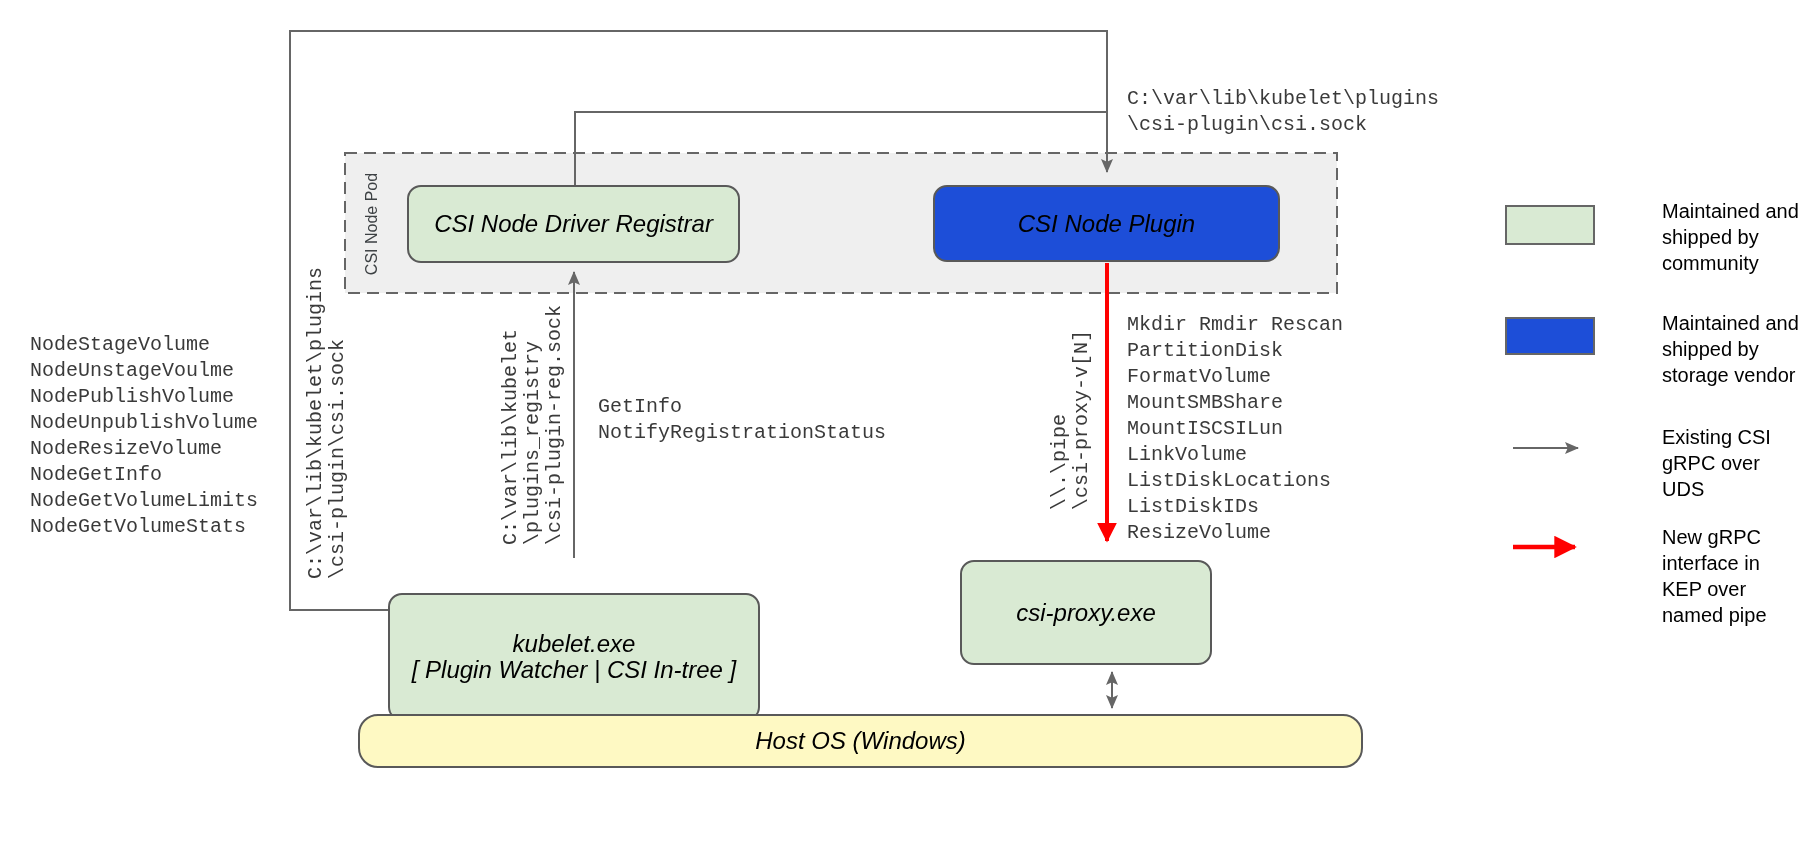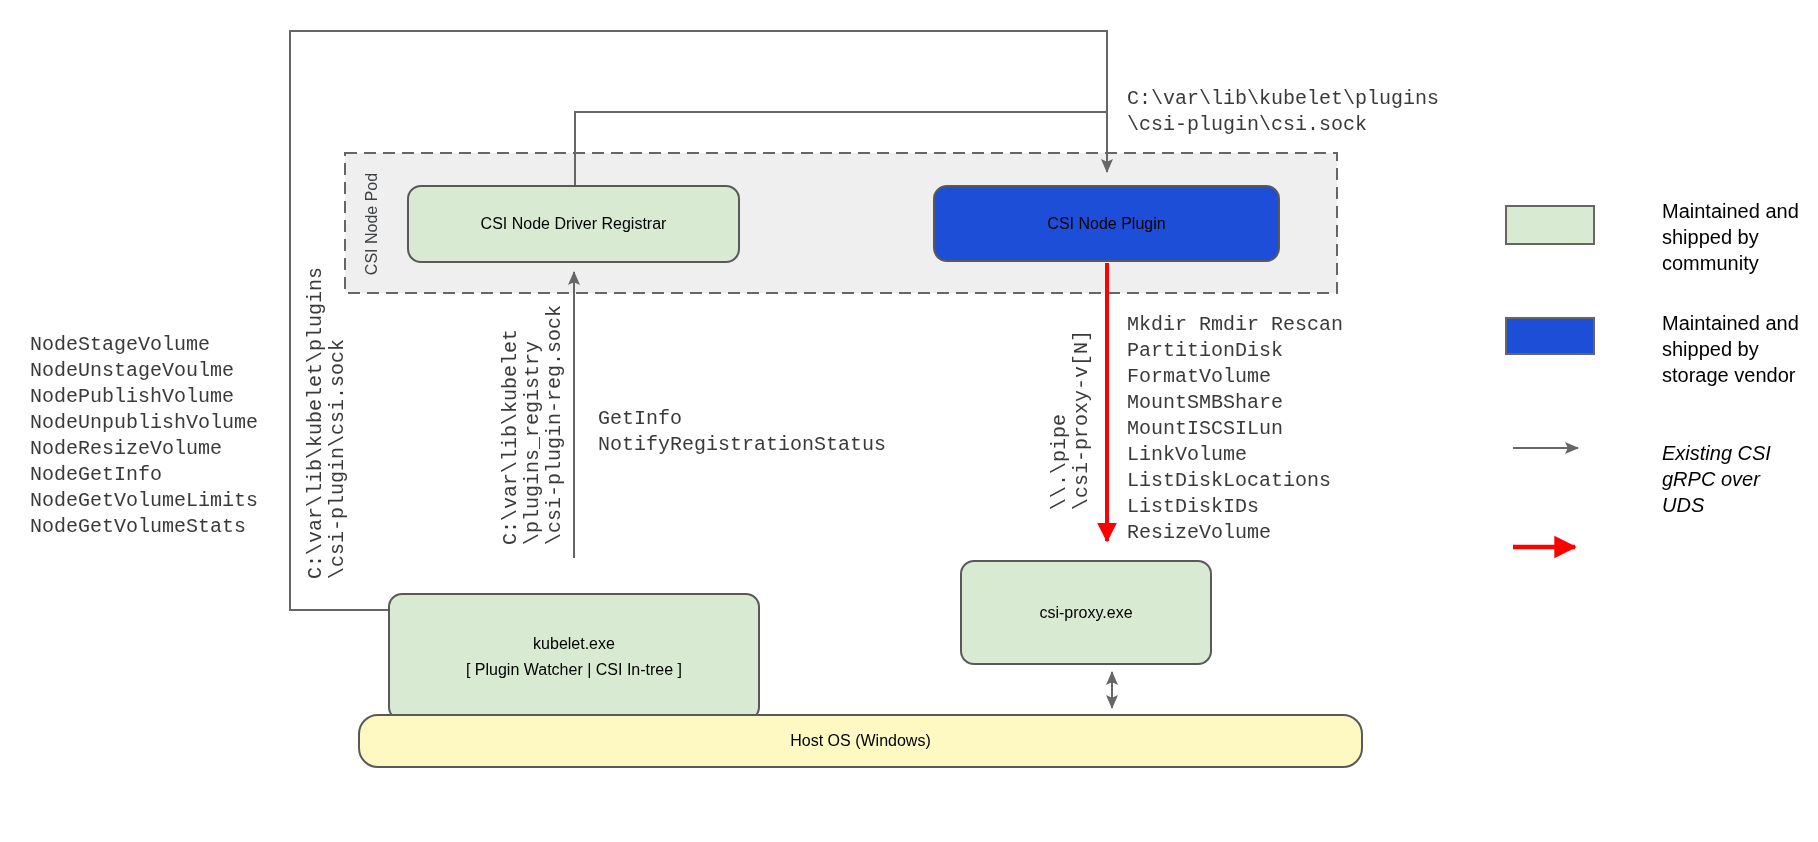--- a/index.html
+++ b/index.html
@@ -1,22 +1,22 @@
 <!DOCTYPE html>
 <html><head>
 <meta charset="utf-8">
 <style>
   html,body{margin:0;padding:0;background:#fff;}
   #canvas{position:relative;width:1818px;height:842px;background:#ffffff;overflow:hidden;
           font-family:"Liberation Sans",sans-serif;color:#000;}
   #wires{position:absolute;left:0;top:0;z-index:1;}
   .abs{position:absolute;z-index:2;}
   .node-box{display:flex;align-items:center;justify-content:center;text-align:center;
-            border:2px solid #595959;border-radius:14px;font-size:16px;line-height:26px;
-            color:#000;white-space:pre-line;box-sizing:border-box;}
+            border:2px solid #595959;border-radius:14px;font-size:24px;line-height:26px;
+            color:#000;white-space:pre-line;box-sizing:border-box;font-style:italic;}
   .green{background:#d9ead3;}
   .yellow{background:#1d4ed8;}
   .blue{background:#fef9c3;border-radius:20px;}
   .mono{font-family:"Liberation Mono","DejaVu Sans Mono",monospace;font-size:20px;
         line-height:26px;color:#3a3a3a;white-space:pre-line;}
   .rot{transform:translate(-50%,-50%) rotate(-90deg);white-space:pre;line-height:22px;}
   .pod-label{font-family:"Liberation Sans",sans-serif;font-size:16px;color:#3c4043;
              transform:translate(-50%,-50%) rotate(-90deg);white-space:pre;}
   .u-solid{text-decoration:underline solid #3c4043 1px;text-underline-offset:3px;}
   .u-wavy{text-decoration:underline wavy #ff0000 1px;text-underline-offset:6px;
@@ -77,21 +77,21 @@
   <div class="abs mono rot" style="left:327px;top:423px;">C:\var\lib\kubelet\plugins
 \csi-plugin\csi.sock</div>
 
   <div class="abs mono rot" style="left:533px;top:425px;">C:\var\lib\kubelet
 \plugins_registry
 \csi-plugin-reg.sock</div>
 
   <div class="abs mono rot" style="left:1071px;top:420px;">\\.\pipe
 \csi-proxy-v[N]</div>
 
-  <div class="abs mono" style="left:598px;top:394px;margin-top:12px;">GetInfo
+  <div class="abs mono" style="left:598px;top:394px;">GetInfo
 NotifyRegistrationStatus</div>
 
   <div class="abs mono" style="left:30px;top:332px;width:240px;text-align:left;">NodeStageVolume
 NodeUnstageVoulme
 NodePublishVolume
 NodeUnpublishVolume
 NodeResizeVolume
 NodeGetInfo
 NodeGetVolumeLimits
 NodeGetVolumeStats</div>
@@ -109,18 +109,22 @@
   <div class="abs swatch green" style="left:1505px;top:205px;"></div>
   <div class="abs legend-text" style="left:1618px;top:198px;">Maintained and
 shipped by
 community</div>
 
   <div class="abs swatch yellow" style="left:1505px;top:317px;height:38px;"></div>
   <div class="abs legend-text" style="left:1618px;top:310px;">Maintained and
 shipped by
 storage vendor</div>
 
-  <div class="abs legend-text" style="left:1618px;top:440px;font-style:italic;">Existing CSI
+  <div class="abs legend-text" style="left:1618px;top:424px;">Existing CSI
 gRPC over
 UDS</div>
 
+  <div class="abs legend-text" style="left:1618px;top:524px;">New gRPC
+interface in
+KEP over
+named pipe</div>
 
 </div>
 
 </body></html>

